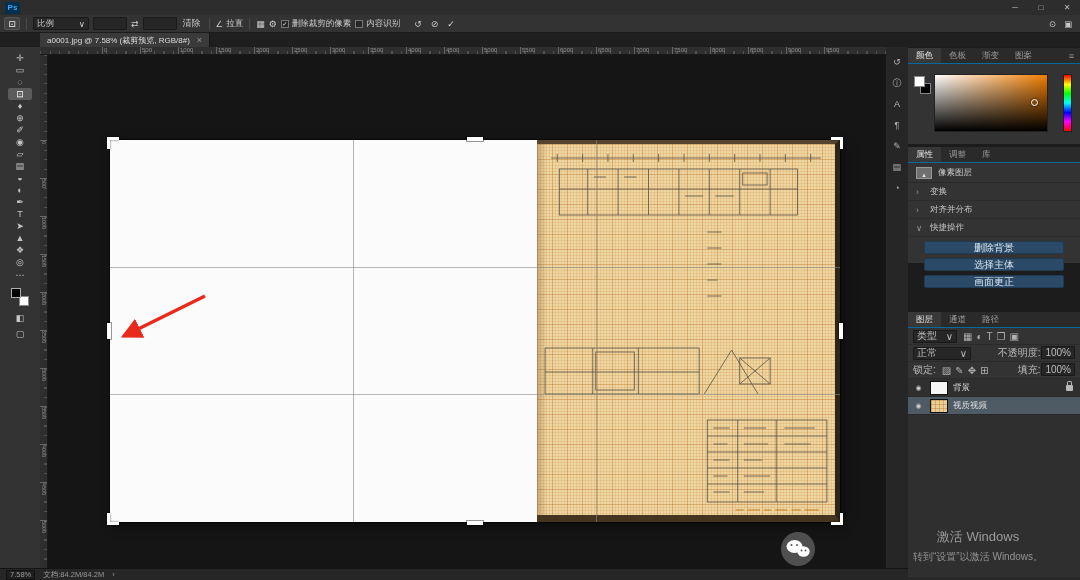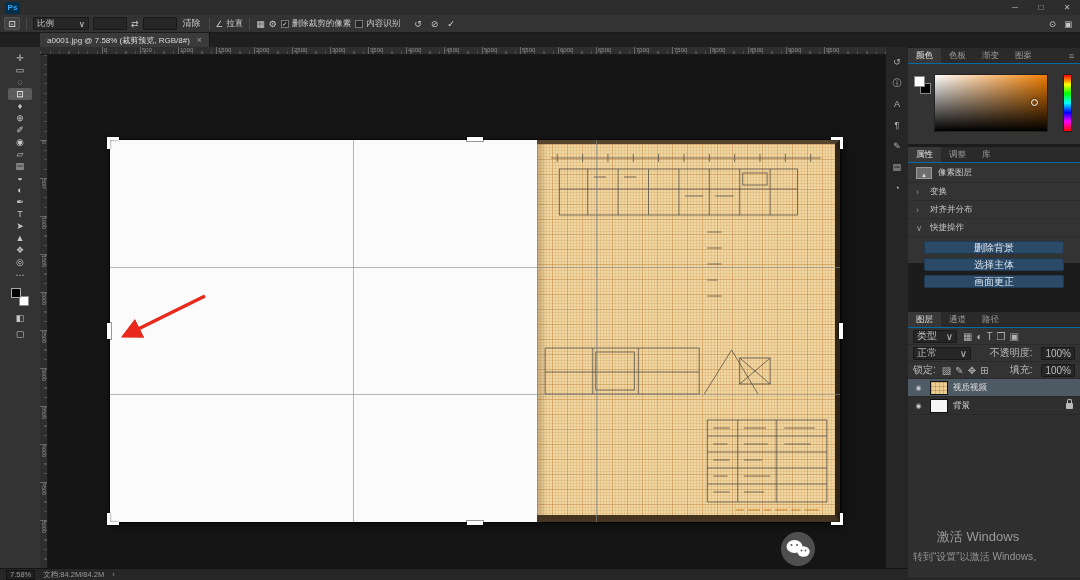--- a/index.html
+++ b/index.html
@@ -137,21 +137,21 @@
                 color:#c5c5c5;border-bottom:1px solid #2c2c2c;}
   .sec-chev{width:8px;color:#999;}
   .qa-wrap{padding:4px 16px 0 16px;display:flex;flex-direction:column;gap:4px;}
   .qa-btn{height:13px;background:#2b4a68;color:#d9e4ef;border:1px solid #1f3a55;border-radius:2px;
           font-size:10px;line-height:11px;padding:0;}
 
   #layers-panel{top:312px;height:281px;}
   .lp-row{display:flex;align-items:center;gap:4px;height:17px;padding:0 5px;font-size:10px;
           color:#bbb;border-bottom:1px solid #2a2a2a;}
   .lp-ficons{display:flex;gap:4px;margin-left:2px;color:#b0b0b0;}
-  .lp-right{margin-left:auto;display:flex;align-items:flex-end;gap:9px;}
+  .lp-right{margin-left:auto;display:flex;align-items:flex-start;gap:1px;}
   .layers-list{position:absolute;left:0;right:0;top:67px;bottom:15px;background:#2f2f2f;overflow:hidden;}
   .layer-row{height:18px;display:flex;align-items:center;gap:5px;padding:0 4px;font-size:8.5px;
              color:#ddd;border-bottom:1px solid #282828;}
   .layer-row.active{background:#4e5a64;}
   .eye{width:13px;text-align:center;font-size:7px;color:#ccc;}
   .thumb{width:18px;height:14px;border:1px solid #101010;background:#fff;}
   .thumb.scan{background:#e9cf96;background-image:linear-gradient(rgba(176,98,28,.35) 1px,transparent 1px),
               linear-gradient(90deg,rgba(176,98,28,.35) 1px,transparent 1px);background-size:4px 4px;}
   .thumb.white{background:#f5f5f5;}
   .row-lock{margin-left:auto;width:7px;height:6px;background:#b9b9b9;position:relative;border-radius:1px;margin-right:3px;}
@@ -518,32 +518,32 @@
           <span>✥</span>
           <span>⊞</span>
         </span>
       <span class="lp-right">
         <span>填充:</span>
         <span class="ob-field">100%</span>
       </span>
     </div>
     <div class="layers-list">
 
-        <div class="layer-row active">
-          <span class="eye">◉</span>
-          <span class="thumb scan"></span>
-          <span>视质视频</span>
-
-        </div>
-
         <div class="layer-row">
           <span class="eye">◉</span>
           <span class="thumb white"></span>
           <span>背景</span>
           <span class="row-lock"></span>
+        </div>
+
+        <div class="layer-row active">
+          <span class="eye">◉</span>
+          <span class="thumb scan"></span>
+          <span>视质视频</span>
+
         </div>
       </div>
     <div class="lp-footer">
 
     <span>∞</span>
         <span>fx</span>
         <span>◧</span>
         <span>❐</span>
         <span>⊞</span>
         <span>⌧</span>

